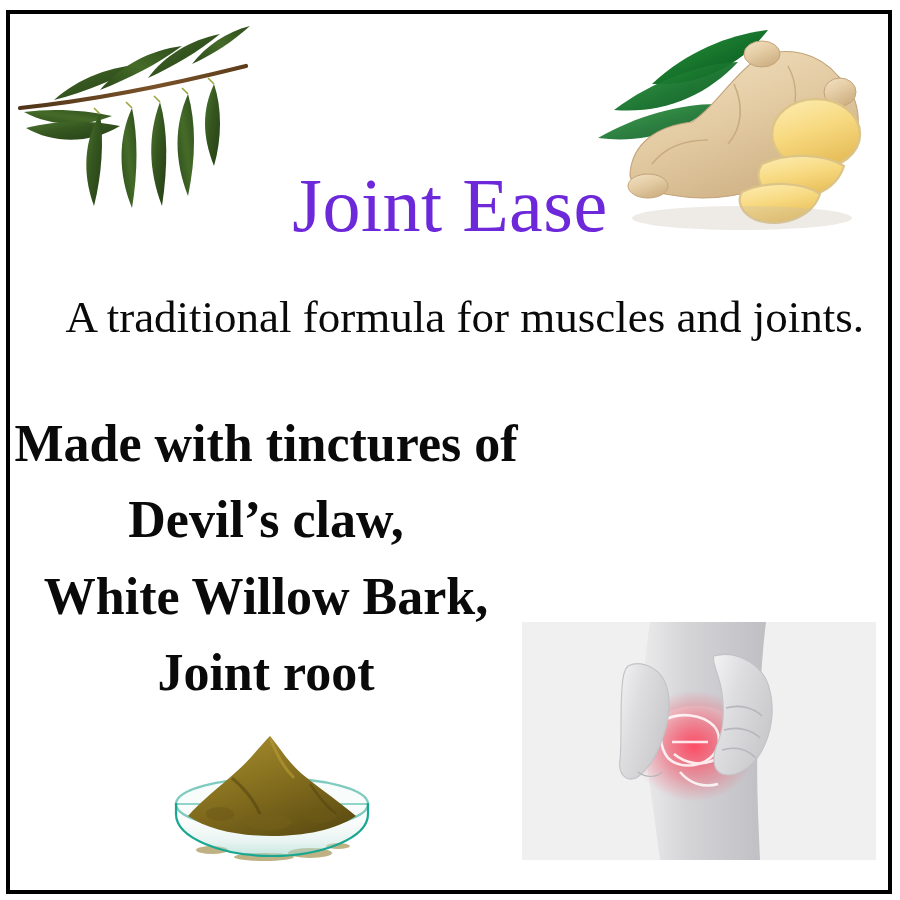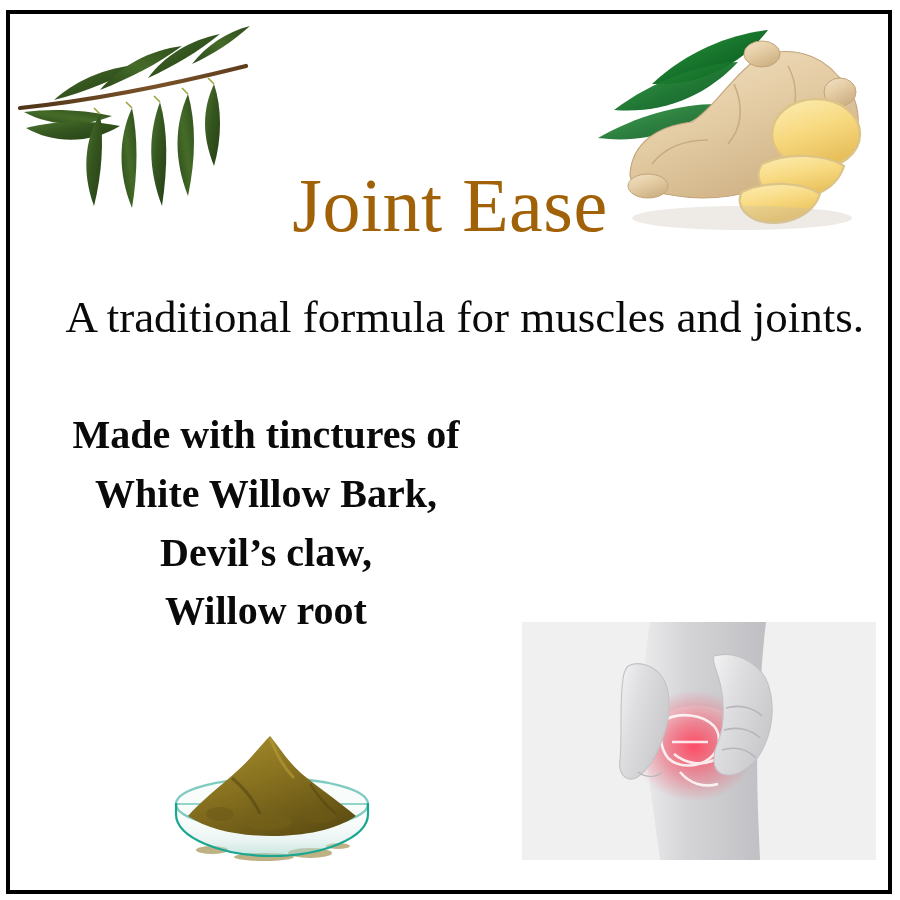--- a/index.html
+++ b/index.html
@@ -36,21 +36,21 @@
 
   
   #product-title {
     position: absolute;
     left: 0;
     top: 116px;
     width: 900px;
     text-align: center;
     font-size: 76px;
     line-height: 1.0;
-    color: #a16207;
+    color: #6d28d9;
     letter-spacing: 0.5px;
     font-weight: 400;
     z-index: 6;
   }
   #tagline {
     position: absolute;
     left: 36px;
     top: 243px;
     width: 828px;
     text-align: right;
@@ -59,21 +59,21 @@
     color: #0a0a0a;
     font-weight: 400;
     z-index: 6;
   }
   #ingredients-block {
     position: absolute;
     left: 12px;
     top: 406px;
     width: 508px;
     text-align: center;
-    font-size: 40px;
+    font-size: 52px;
     line-height: 1.47;
     color: #0a0a0a;
     font-weight: 600;
     z-index: 6;
   }
   #ingredients-block .ing-line { display: block; white-space: nowrap; }
 
   
   #willow-sprig-image {
     position: absolute;
@@ -323,20 +323,20 @@
       </g>
     </svg>
   </div>
 
   <h1 id="product-title">Joint Ease</h1>
 
   <p id="tagline">A traditional formula for muscles and joints.</p>
 
   <div id="ingredients-block">
     <span class="ing-line">Made with tinctures of</span>
+    <span class="ing-line">Devil’s claw,</span>
     <span class="ing-line">White Willow Bark,</span>
-    <span class="ing-line">Devil’s claw,</span>
-    <span class="ing-line">Willow root</span>
+    <span class="ing-line">Joint root</span>
   </div>
 
   <div id="label-frame"></div>
 
 </div>
 
 </body></html>

